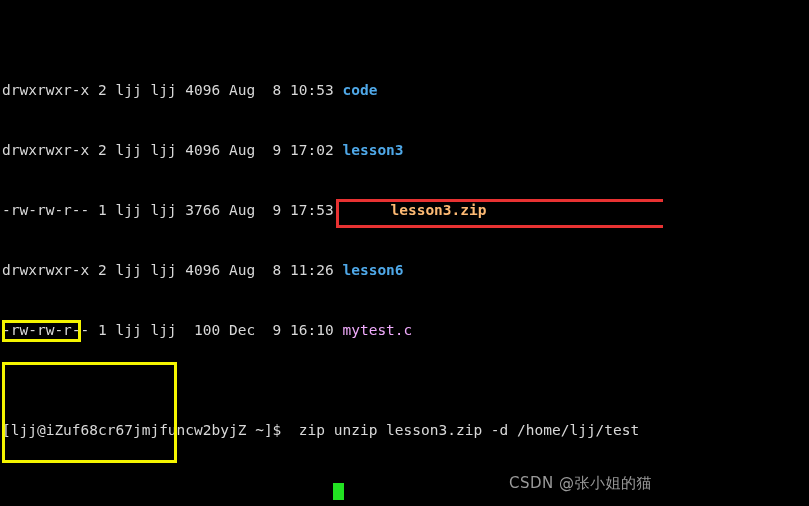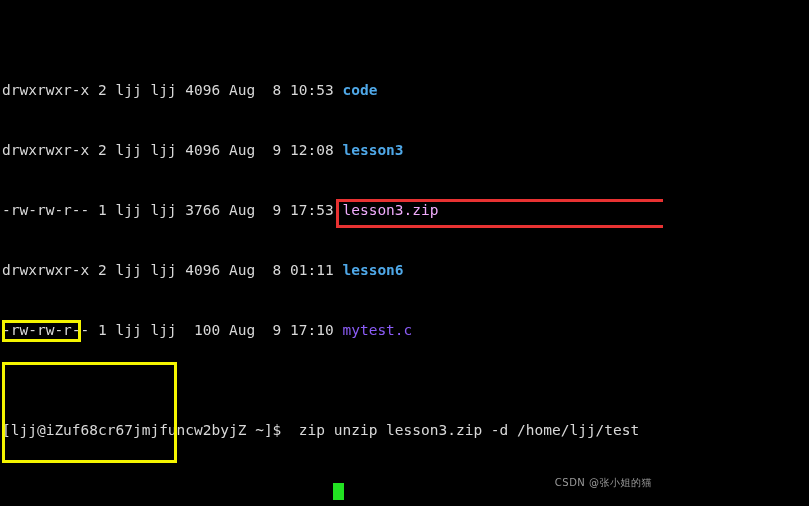--- a/index.html
+++ b/index.html
@@ -23,22 +23,22 @@
     position: absolute;
     left: 2px;
     top: 0px;
     white-space: pre;
   }
   .row {
     height: 20px;
     white-space: pre;
   }
   .dir   { color: #4fa8e8; font-weight: bold; }
-  .zipf  { color: #f0abfc; font-weight: normal; }
-  .plain { color: #8b5cf6; }
+  .zipf  { color: #fdba74; font-weight: bold; margin-left: 48px; }
+  .plain { color: #f0abfc; }
 
   
   #red-box {
     position: absolute;
     left: 336px;
     top: 199px;
     width: 369px;
     height: 29px;
     border: 3px solid #e83232;
     box-sizing: border-box;
@@ -73,38 +73,38 @@
     width: 11px;
     height: 17px;
     background: #22e322;
   }
   #watermark {
     position: absolute;
     right: 11px;
     top: 473px;
     color: #9a9a9a;
     font-family: "DejaVu Sans", "Liberation Sans", sans-serif;
-    font-size: 10px;
+    font-size: 15px;
     letter-spacing: 0.5px;
     white-space: pre;
   }
 </style>
 </head>
 <body>
 
 <div id="terminal">
 
   <div id="screen">
 
     
     <div class="row"><span>drwxrwxr-x 2 ljj ljj 4096 Aug  8 10:53 </span><span class="dir">code</span></div>
-    <div class="row"><span>drwxrwxr-x 2 ljj ljj 4096 Aug  9 12:08 </span><span class="dir">lesson3</span></div>
+    <div class="row"><span>drwxrwxr-x 2 ljj ljj 4096 Aug  9 17:02 </span><span class="dir">lesson3</span></div>
     <div class="row"><span>-rw-rw-r-- 1 ljj ljj 3766 Aug  9 17:53 </span><span class="zipf">lesson3.zip</span></div>
-    <div class="row"><span>drwxrwxr-x 2 ljj ljj 4096 Aug  8 01:11 </span><span class="dir">lesson6</span></div>
-    <div class="row"><span>-rw-rw-r-- 1 ljj ljj  100 Aug  9 17:10 </span><span class="plain">mytest.c</span></div>
+    <div class="row"><span>drwxrwxr-x 2 ljj ljj 4096 Aug  8 11:26 </span><span class="dir">lesson6</span></div>
+    <div class="row"><span>-rw-rw-r-- 1 ljj ljj  100 Dec  9 16:10 </span><span class="plain">mytest.c</span></div>
 
     
     <div class="row">[ljj@iZuf68cr67jmjfuncw2byjZ ~]$  zip unzip lesson3.zip -d /home/ljj/test</div>
     
     
     
 
     
     
 

